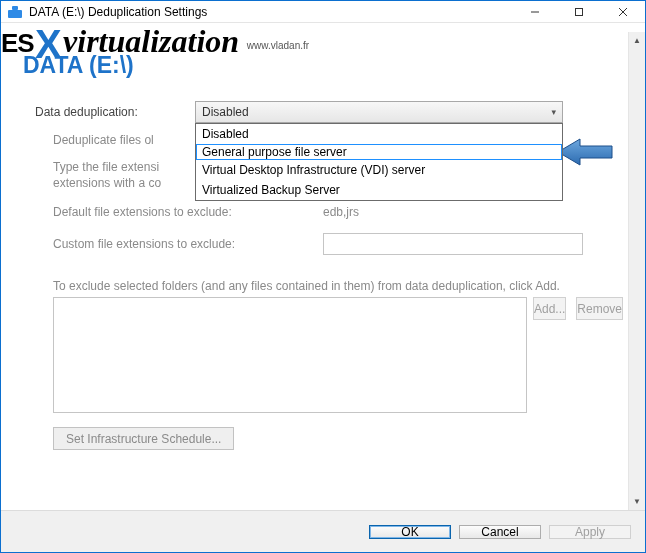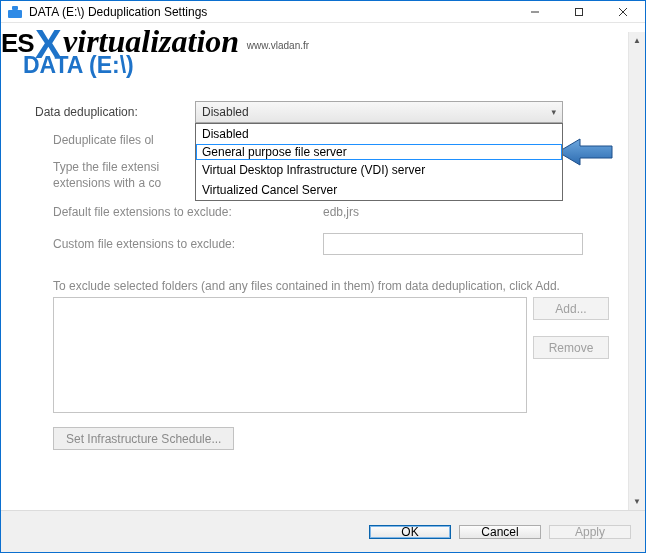--- a/index.html
+++ b/index.html
@@ -125,21 +125,21 @@
     padding: 0 4px;
   }
 
   .exclude-note { margin: 0 0 4px 34px; color:#8a8a8a; }
 
   .exclude-area { display:flex; margin-left: 34px; gap: 6px; }
   .exclude-list {
     flex: 1; height: 116px;
     border: 1px solid #c5c5c5; background:#fff;
   }
-  .side-btns { width: 76px; display:flex; flex-direction:column; gap:16px; }
+  .side-btns { width: 76px; display:flex; flex-direction:row; gap:10px; }
   .btn {
     height: 23px; border:1px solid #b5b5b5;
     background: linear-gradient(#f5f5f5,#e9e9e9);
     font-size: 12px; color:#6c6c6c;
     display:flex;align-items:center;justify-content:center;
   }
   .btn.disabled { color:#a0a0a0; border-color:#d0d0d0; background:#f3f3f3; }
   .schedule-row { margin: 14px 0 0 34px; }
   .schedule-btn {
     height:23px; padding: 0 12px;
@@ -214,21 +214,21 @@
     <div class="label-col">Data deduplication:</div>
     <div class="dropdown-wrap">
       <div class="dropdown-btn">
         <span>Disabled</span>
         <span class="caret">▾</span>
       </div>
       <div class="dropdown-list">
         <div class="dropdown-item">Disabled</div>
         <div class="dropdown-item highlight">General purpose file server</div>
         <div class="dropdown-item">Virtual Desktop Infrastructure (VDI) server</div>
-        <div class="dropdown-item">Virtualized Cancel Server</div>
+        <div class="dropdown-item">Virtualized Backup Server</div>
       </div>
     </div>
   </div>
 
   <svg class="arrow-callout" viewBox="0 0 58 30">
     <defs>
       <linearGradient id="g" x1="0" y1="0" x2="0" y2="1">
         <stop offset="0" stop-color="#6ea8df"></stop>
         <stop offset="1" stop-color="#2c6bb0"></stop>
       </linearGradient>

